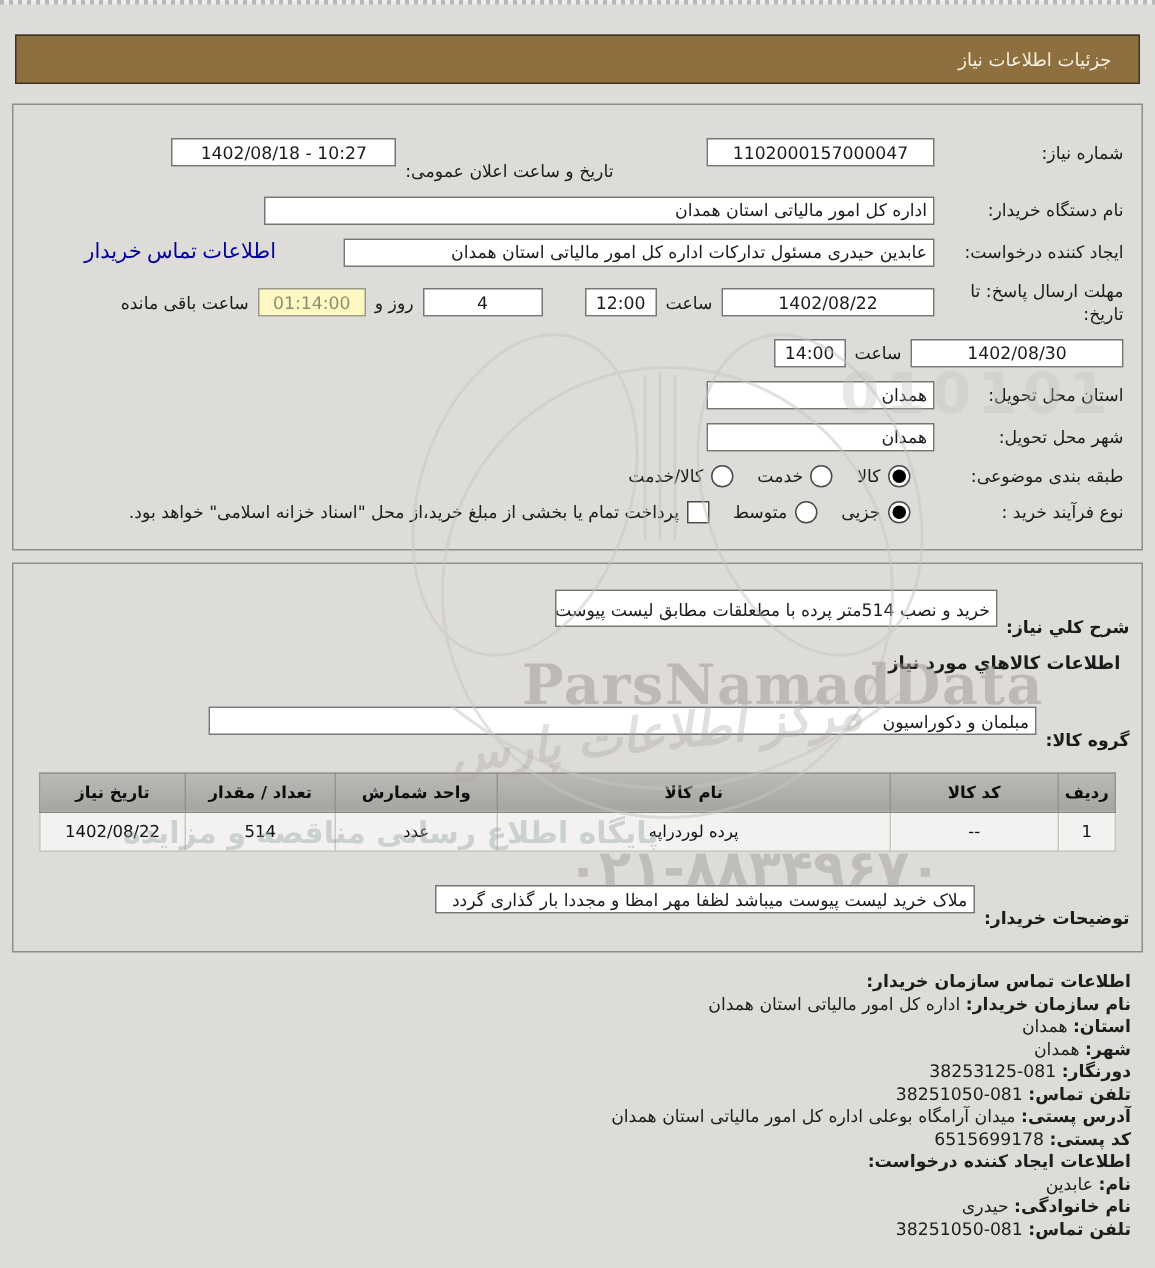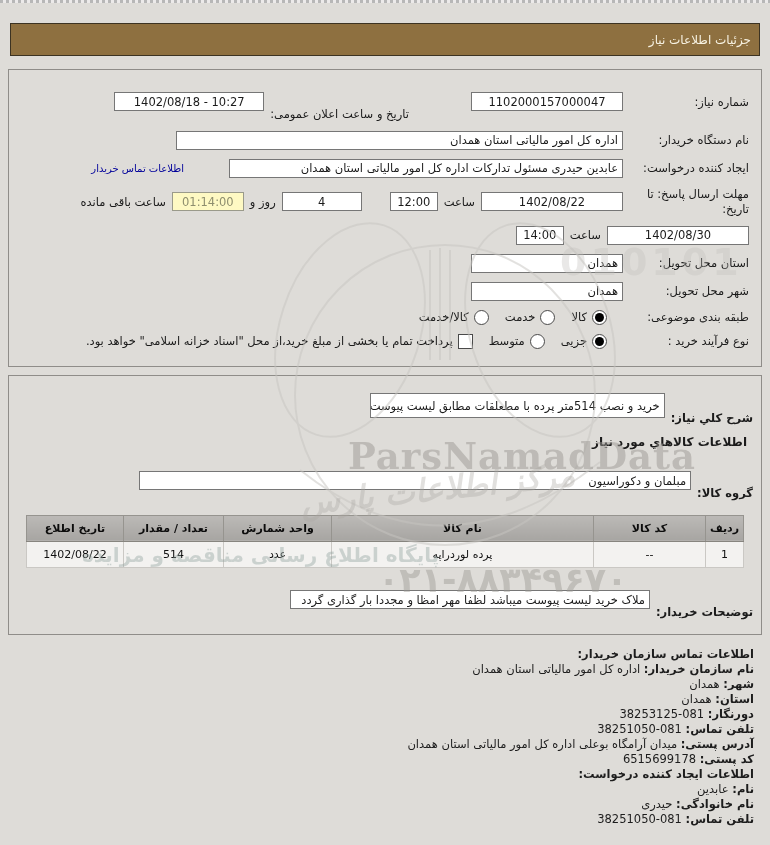--- a/index.html
+++ b/index.html
@@ -10,21 +10,21 @@
     direction:rtl;color:#1b1b1b;
   }
   .top-strip{
     height:3px;width:100%;
     background:repeating-linear-gradient(90deg,#b7b7b7 0 3px,#eceaea 3px 6px);
   }
   .title-bar{
     margin:20px 10px 13px 10px;height:33px;
     background:#8e7040;border:1px solid #3c3322;
     display:flex;align-items:center;
-    padding-right:8px;box-sizing:border-box;
+    padding-right:18px;box-sizing:border-box;
     color:#f7f2e2;font-size:12px;
   }
   .panel{
     margin:0 8px;border:1px solid #8f8d89;
     padding:12px 12px 8px 10px;box-sizing:border-box;
   }
   .panel2{margin-top:8px;padding:10px 8px 12px 8px;}
   .frow{display:flex;align-items:center;margin-bottom:9px;font-size:11.5px;}
   .lbl{width:126px;flex:none;line-height:1.3;}
   .lbl-auto{flex:none;margin-left:6px;line-height:1.3;margin-top:25px;}
@@ -36,21 +36,21 @@
   }
   .center{justify-content:center;}
   .rtl-val{justify-content:flex-start;padding-right:4px;}
   .num{direction:ltr;unicode-bidi:embed;}
   .yellow{background:#fef9c3;border-color:#9a9a8a;color:#8e8e6e;}
   .w150{width:150px}.w152{width:152px}.w447{width:447px}.w394{width:394px}
   .w142{width:142px}.w70{width:48px}.w80{width:80px}.w72{width:72px}
   .w295{width:295px;height:25px}.w552{width:552px}.w360{width:360px}
   .gap62{margin-right:62px}.gap45{margin-right:45px}.gap28{margin-right:28px}
   .sm-lbl{flex:none;margin:0 6px;}
-  .link{color:#00009a;font-size:10px;cursor:pointer;text-decoration:none;}
+  .link{color:#00009a;font-size:14px;cursor:pointer;text-decoration:none;font-family:Liberation Serif, serif;}
   .radio{width:13px;height:13px;border:1px solid #4a4a4a;border-radius:50%;
     background:#fff;display:inline-block;position:relative;flex:none;}
   .radio.checked::after{content:"";position:absolute;left:2px;top:2px;right:2px;bottom:2px;
     background:#000;border-radius:50%;}
   .checkbox{width:13px;height:13px;border:1px solid #4a4a4a;background:#fff;
     display:inline-block;flex:none;}
   .opt{display:flex;align-items:center;margin-right:16px;}
   .opt > span:last-child{margin-right:5px;}
   .goods-header{font-weight:bold;font-size:12px;margin:4px 6px 12px 0;}
   table.goods{width:calc(100% - 18px);margin:14px 9px 4px 9px;border-collapse:collapse;
@@ -196,21 +196,21 @@
         <col class="col-qty">
         <col class="col-date">
     </colgroup>
     <thead>
       <tr>
         <th>ردیف</th>
         <th>کد کالا</th>
         <th>نام کالا</th>
         <th>واحد شمارش</th>
         <th>تعداد / مقدار</th>
-        <th>تاریخ اطلاع</th>
+        <th>تاریخ نیاز</th>
       </tr>
     </thead>
     <tbody>
       <tr>
         <td>1</td>
         <td>--</td>
         <td>پرده لوردراپه</td>
         <td>عدد</td>
         <td class="num">514</td>
         <td class="num">1402/08/22</td>
@@ -221,22 +221,22 @@
   <div class="frow" style="margin-top:12px;margin-bottom:2px;">
     <span class="lbl-auto b">توضیحات خریدار:</span>
     <span class="field rtl-val w360">ملاک خرید لیست پیوست میباشد لظفا مهر امظا و مجددا بار گذاری گردد</span>
   </div>
 
 </div>
 
 <div class="contact">
   <div class="cline"><span class="cl">اطلاعات تماس سازمان خریدار:</span> <span class="cv"></span></div>
   <div class="cline"><span class="cl">نام سازمان خریدار:</span> <span class="cv">اداره کل امور مالیاتی استان همدان</span></div>
+  <div class="cline"><span class="cl">استان:</span> <span class="cv">همدان</span></div>
   <div class="cline"><span class="cl">شهر:</span> <span class="cv">همدان</span></div>
-  <div class="cline"><span class="cl">استان:</span> <span class="cv">همدان</span></div>
   <div class="cline"><span class="cl">دورنگار:</span> <span class="cv num">38253125-081</span></div>
   <div class="cline"><span class="cl">تلفن تماس:</span> <span class="cv num">38251050-081</span></div>
   <div class="cline"><span class="cl">آدرس پستی:</span> <span class="cv">میدان آرامگاه بوعلی اداره کل امور مالیاتی استان همدان</span></div>
   <div class="cline"><span class="cl">کد پستی:</span> <span class="cv num">6515699178</span></div>
   <div class="cline"><span class="cl">اطلاعات ایجاد کننده درخواست:</span> <span class="cv"></span></div>
   <div class="cline"><span class="cl">نام:</span> <span class="cv">عابدین</span></div>
   <div class="cline"><span class="cl">نام خانوادگی:</span> <span class="cv">حیدری</span></div>
   <div class="cline"><span class="cl">تلفن تماس:</span> <span class="cv num">38251050-081</span></div>
 </div>
 

